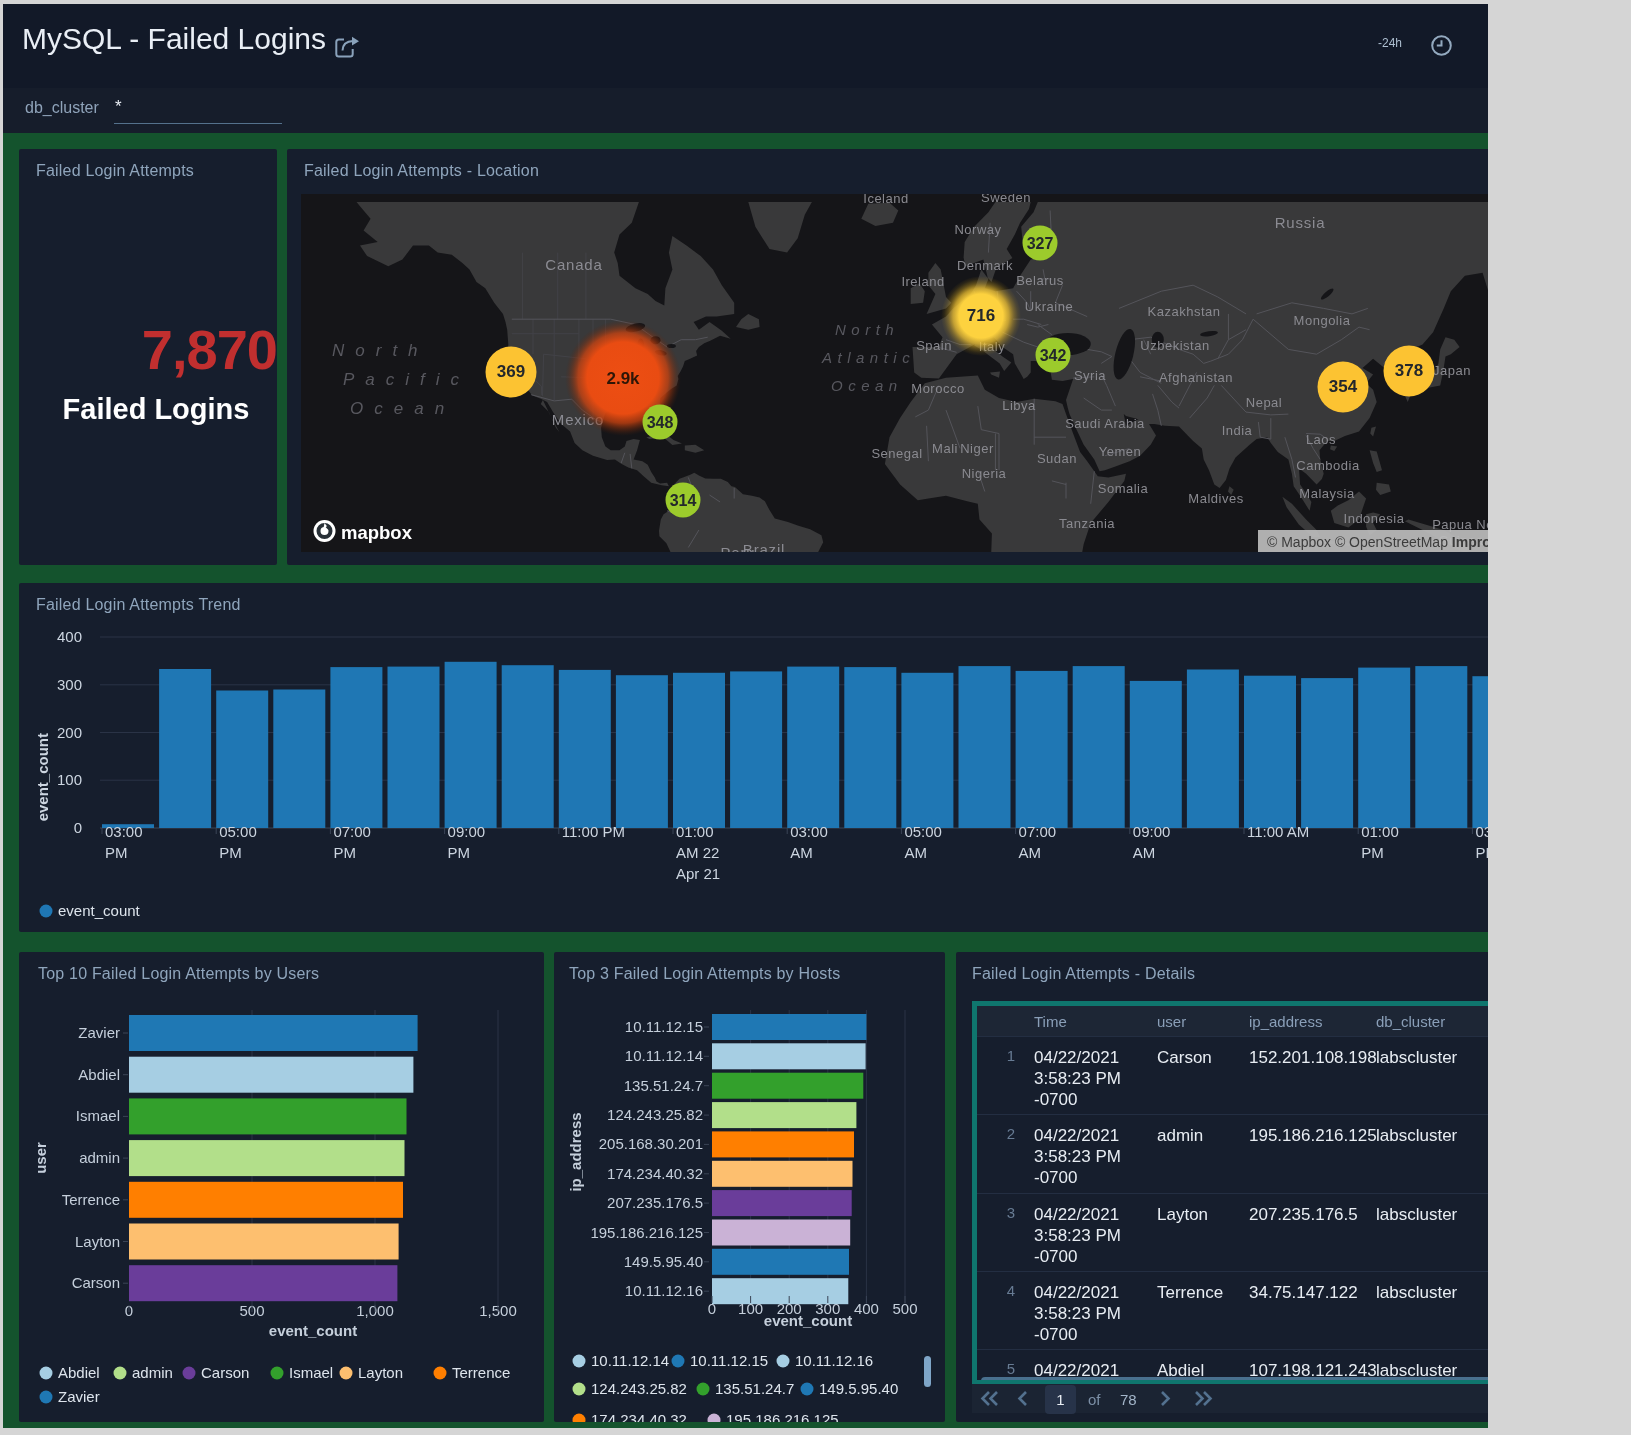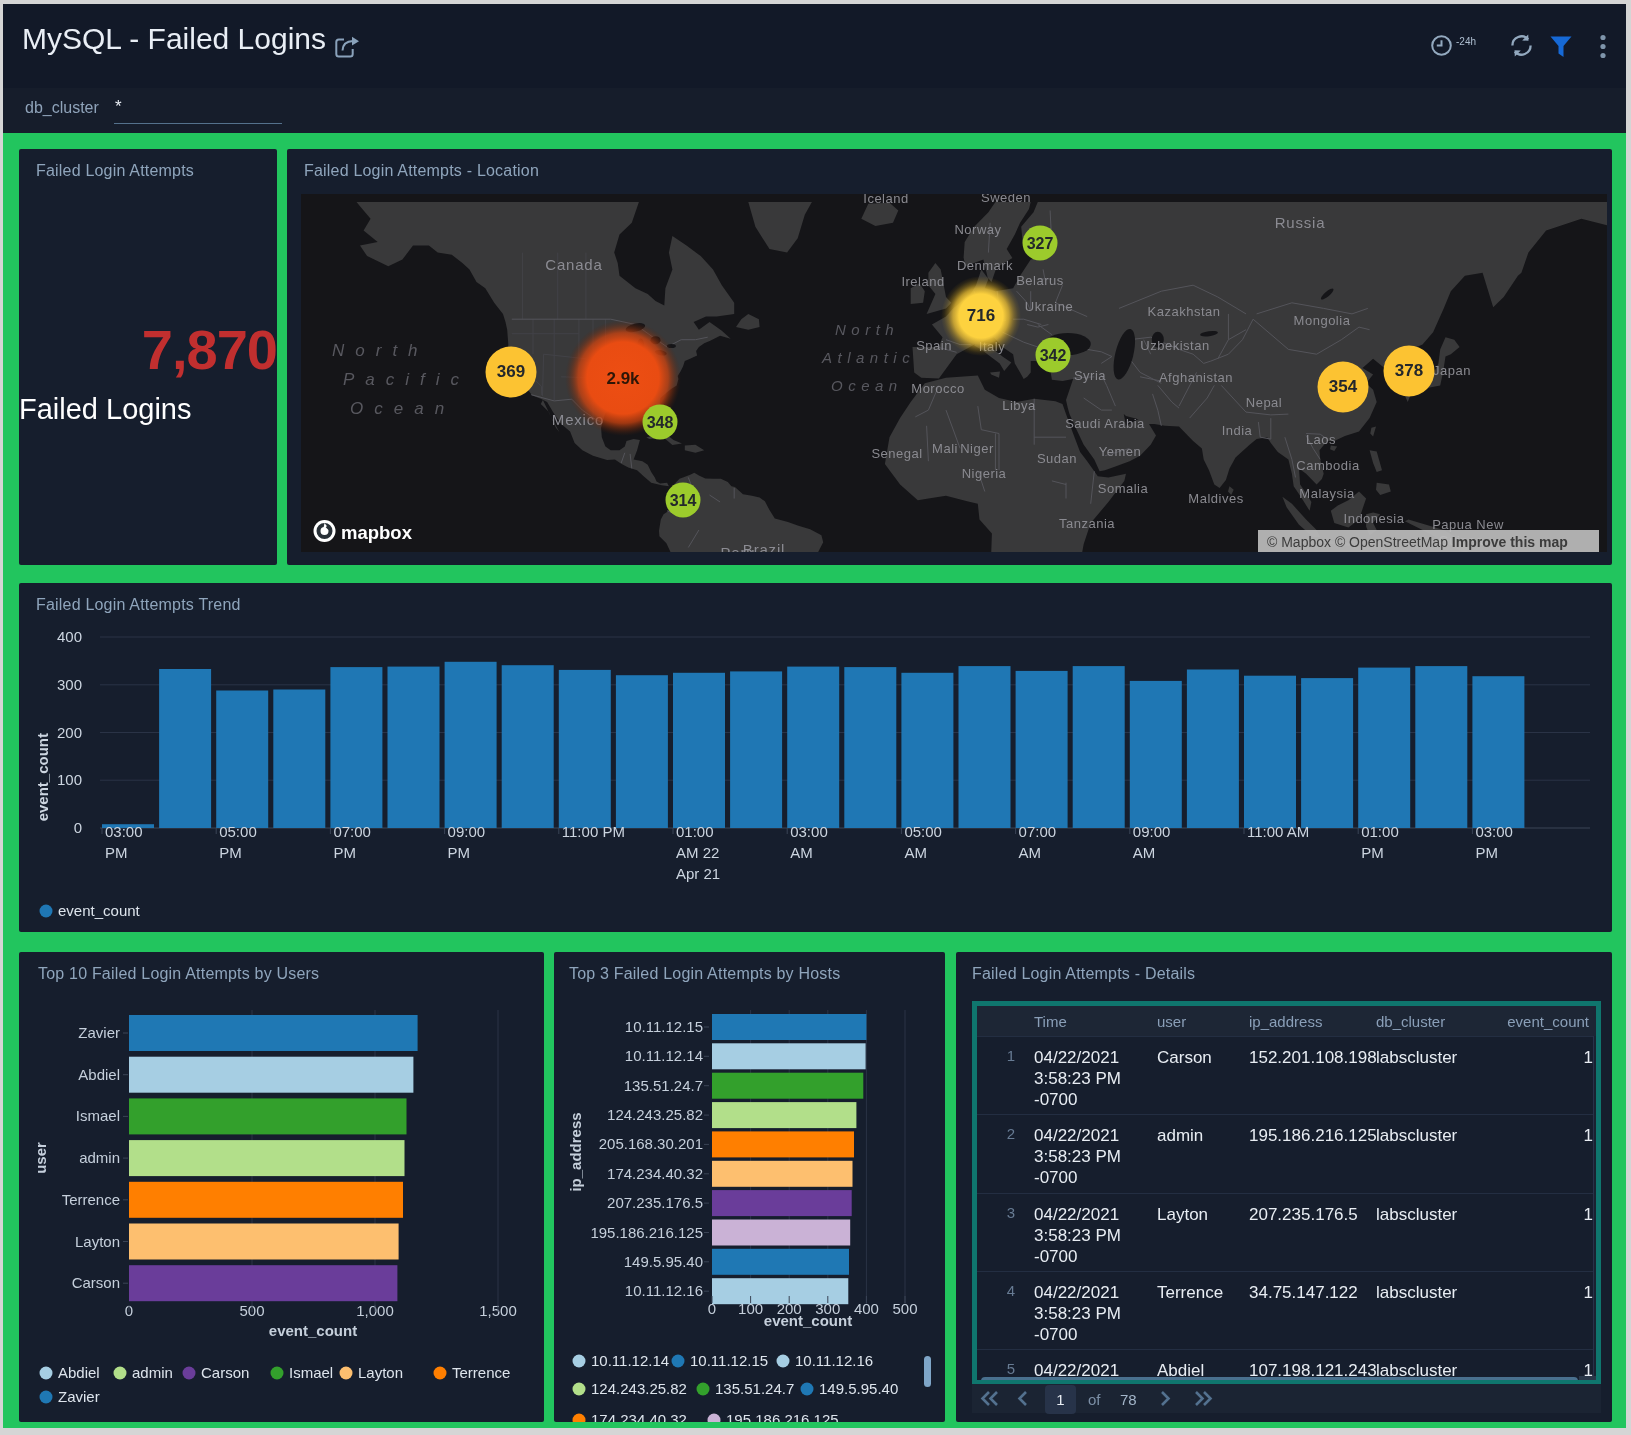--- a/index.html
+++ b/index.html
@@ -1,34 +1,34 @@
 <!DOCTYPE html>
 <html><head><meta charset="utf-8"><style>
 *{margin:0;padding:0;box-sizing:border-box}
 html,body{width:1631px;height:1435px;background:#d5d5d5;font-family:"Liberation Sans",sans-serif;overflow:hidden}
-#app{position:absolute;left:3px;top:4px;width:1623px;height:1424px;background:#22c55e;overflow:hidden}
+#app{position:absolute;left:3px;top:4px;width:1485px;height:1424px;background:#14532d;overflow:hidden}
 .panel{position:absolute;background:#161e2d;border-radius:2px;overflow:hidden}
 .ptitle{position:absolute;left:17px;top:13px;font-size:16px;font-weight:normal;color:#8fa5bc;letter-spacing:0.2px}
 .tc{position:absolute;top:10px;font-size:17px;color:#e8edf3;line-height:21px;white-space:pre-wrap}
 .tnum{position:absolute;left:18px;top:10px;width:20px;text-align:right;font-size:15px;color:#677b93}
 .trow{position:absolute;left:0;width:617px;height:78px;border-top:1px solid #232e42}
 </style></head><body>
 <div id="app">
   <div style="position:absolute;left:0;top:0;width:1623px;height:84px;background:#121928">
     <div style="position:absolute;left:19px;top:18px;font-size:30px;color:#e9eef5">MySQL - Failed Logins</div>
     <svg style="position:absolute;left:331px;top:32px" width="27" height="24" viewBox="0 0 27 24" fill="none" stroke="#8aa2bb" stroke-width="2">
       <path d="M10,3.5 H4.8 a2.5,2.5 0 0 0 -2.5,2.5 v12 a2.5,2.5 0 0 0 2.5,2.5 h11.4 a2.5,2.5 0 0 0 2.5,-2.5 V13"></path>
       <path d="M8.5,14.5 c0.3,-6.5 4,-9.3 10.5,-9.5" fill="none"></path>
       <path d="M18,0.8 l7,4.4 -7,4.4 z" fill="#8aa2bb" stroke="none"></path>
     </svg>
     <svg style="position:absolute;left:1427px;top:30px" width="23" height="23" viewBox="0 0 23 23" fill="none" stroke="#93a9bf" stroke-width="2">
       <circle cx="11.5" cy="11.5" r="9.3"></circle>
         <path d="M11.5,6.2 v5.3 h-4.7"></path>
     </svg>
-    <div style="position:absolute;left:1453px;top:32px;font-size:10px;color:#aebfd1">-24h</div>
+    <div style="position:absolute;left:1375px;top:32px;font-size:12px;color:#aebfd1">-24h</div>
     <svg style="position:absolute;left:1505px;top:28px" width="27" height="27" viewBox="0 0 27 27">
       <g fill="none" stroke="#93a9bf" stroke-width="2.3">
       <path d="M22.6,13.5 a9.1,9.1 0 0 1 -15.8,6.2"></path>
           <path d="M4.4,13.5 a9.1,9.1 0 0 1 15.8,-6.2"></path>
       </g>
       <path d="M20.2,2.5 l0.3,6.3 -6.3,-0.4 z" fill="#93a9bf"></path>
       <path d="M6.8,24.5 l-0.3,-6.3 6.3,0.4 z" fill="#93a9bf"></path>
     </svg>
     <svg style="position:absolute;left:1547px;top:32px" width="22" height="23" viewBox="0 0 22 23">
       <path d="M0.5,0.5 h21 l-8,9.5 v11 l-5,-3.6 v-7.4 z" fill="#1669d6"></path>
@@ -41,21 +41,21 @@
   </div>
   <div style="position:absolute;left:0;top:84px;width:1623px;height:45px;background:#161d2b">
     <div style="position:absolute;left:22px;top:11px;font-size:16px;color:#8fa3ba">db_cluster</div>
     <div style="position:absolute;left:112px;top:9px;font-size:17px;color:#e9eef5">*</div>
     <div style="position:absolute;left:111px;top:35px;width:168px;height:1px;background:#54718c"></div>
   </div>
 
   <div class="panel" style="left:16px;top:145px;width:258px;height:416px">
     <div class="ptitle">Failed Login Attempts</div>
     <div style="position:absolute;left:0;top:168px;width:258px;text-align:right;font-size:56px;font-weight:bold;color:#c12f2f;letter-spacing:-1px">7,870</div>
-    <div style="position:absolute;left:0;top:244px;width:258px;text-align:left;font-size:29px;font-weight:normal;color:#fff">Failed Logins</div>
+    <div style="position:absolute;left:8px;top:244px;width:258px;text-align:center;font-size:29px;font-weight:bold;color:#fff">Failed Logins</div>
   </div>
 
   <div class="panel" style="left:284px;top:145px;width:1325px;height:416px">
     <div class="ptitle">Failed Login Attempts - Location</div>
     <svg width="1306" height="358" viewBox="0 0 1306 358" style="position:absolute;left:14px;top:45px;background:#151518">
 <defs>
 <radialGradient id="gred">
             <stop offset="0%" stop-color="#ed4e13"></stop>
             <stop offset="62%" stop-color="#e94c12"></stop>
             <stop offset="78%" stop-color="#ce430f" stop-opacity="0.75"></stop>

